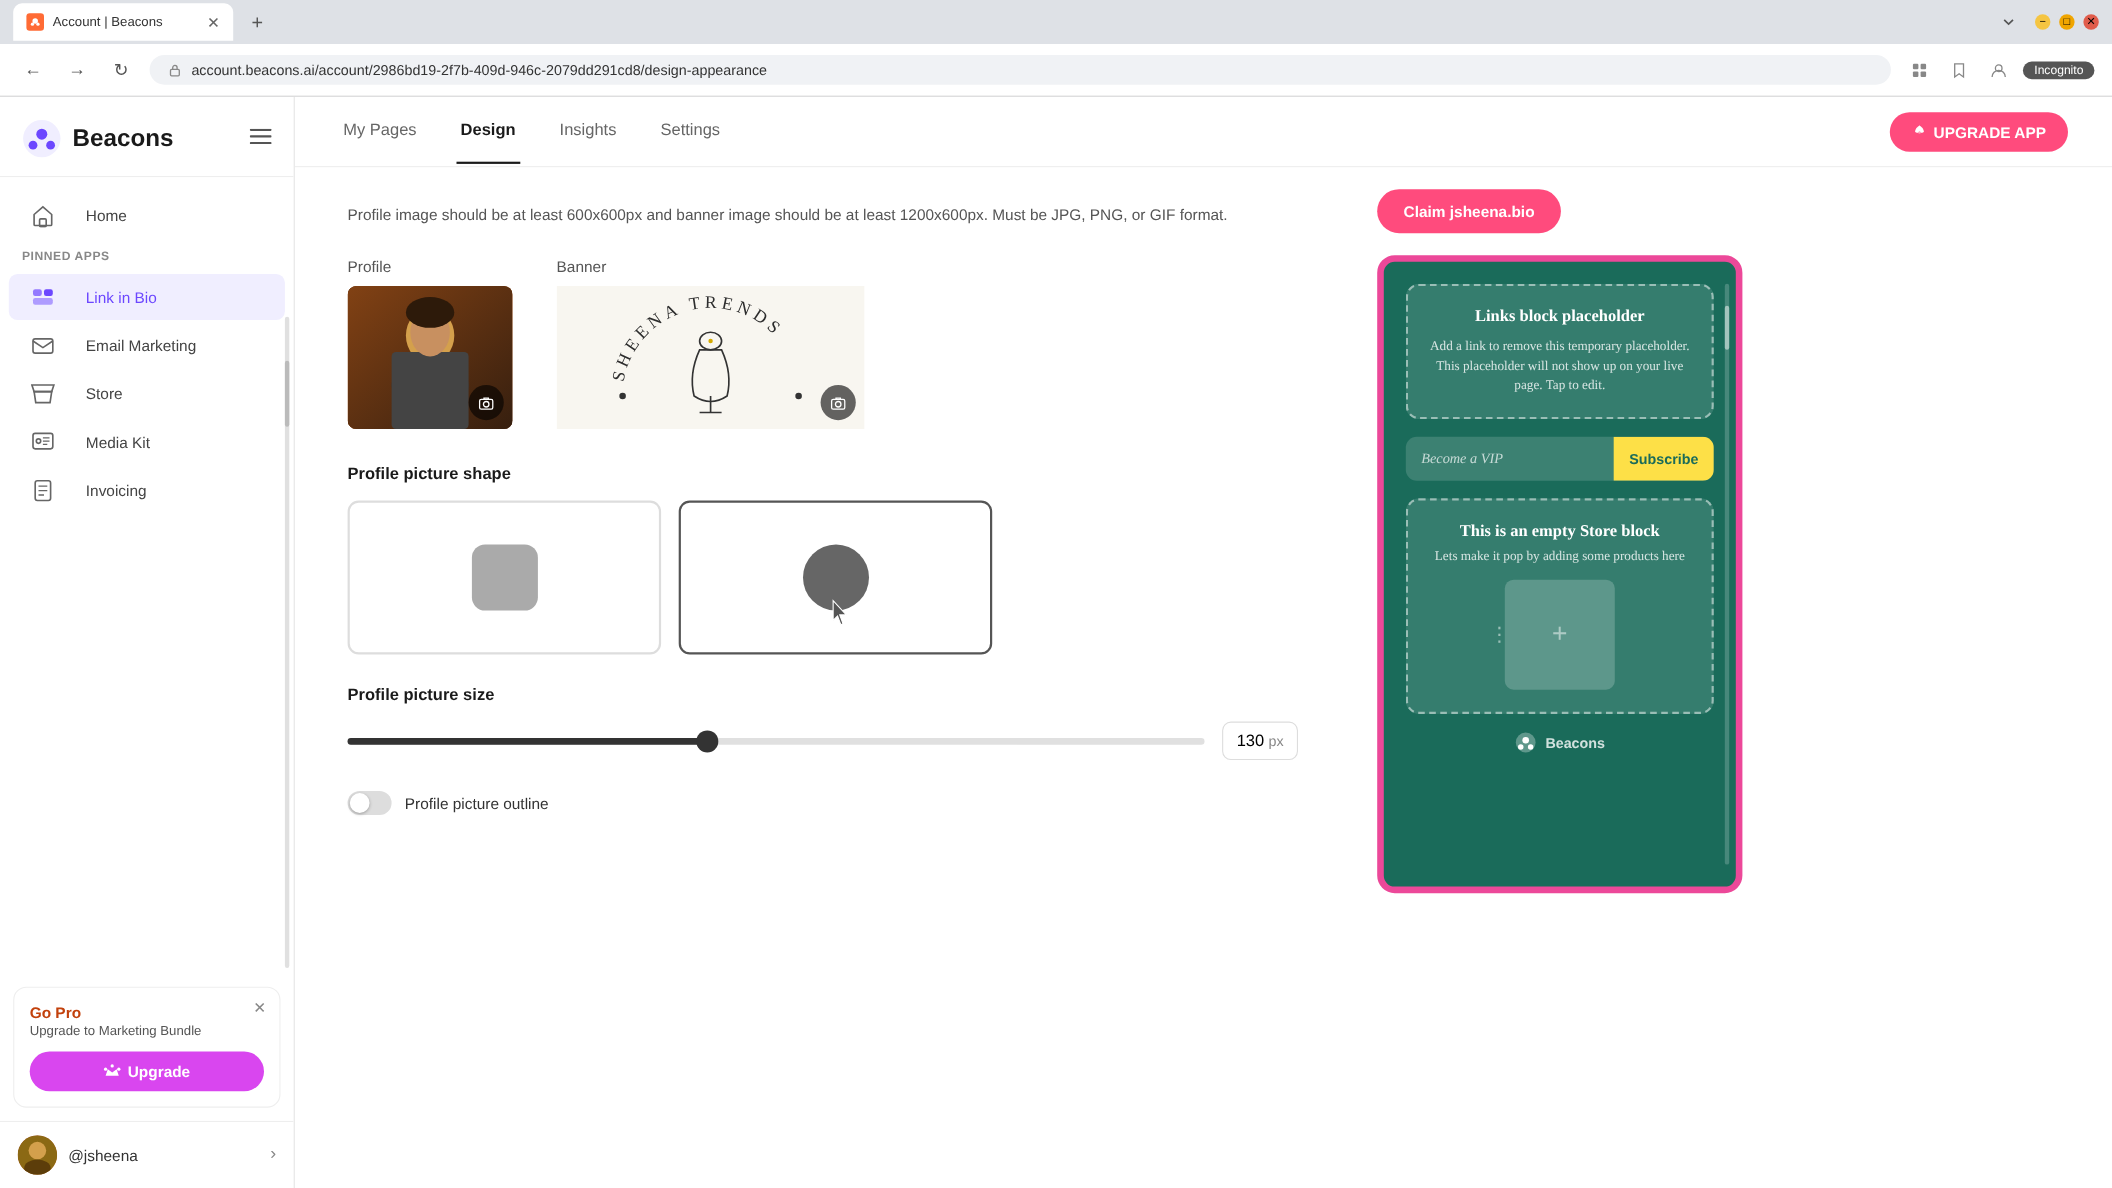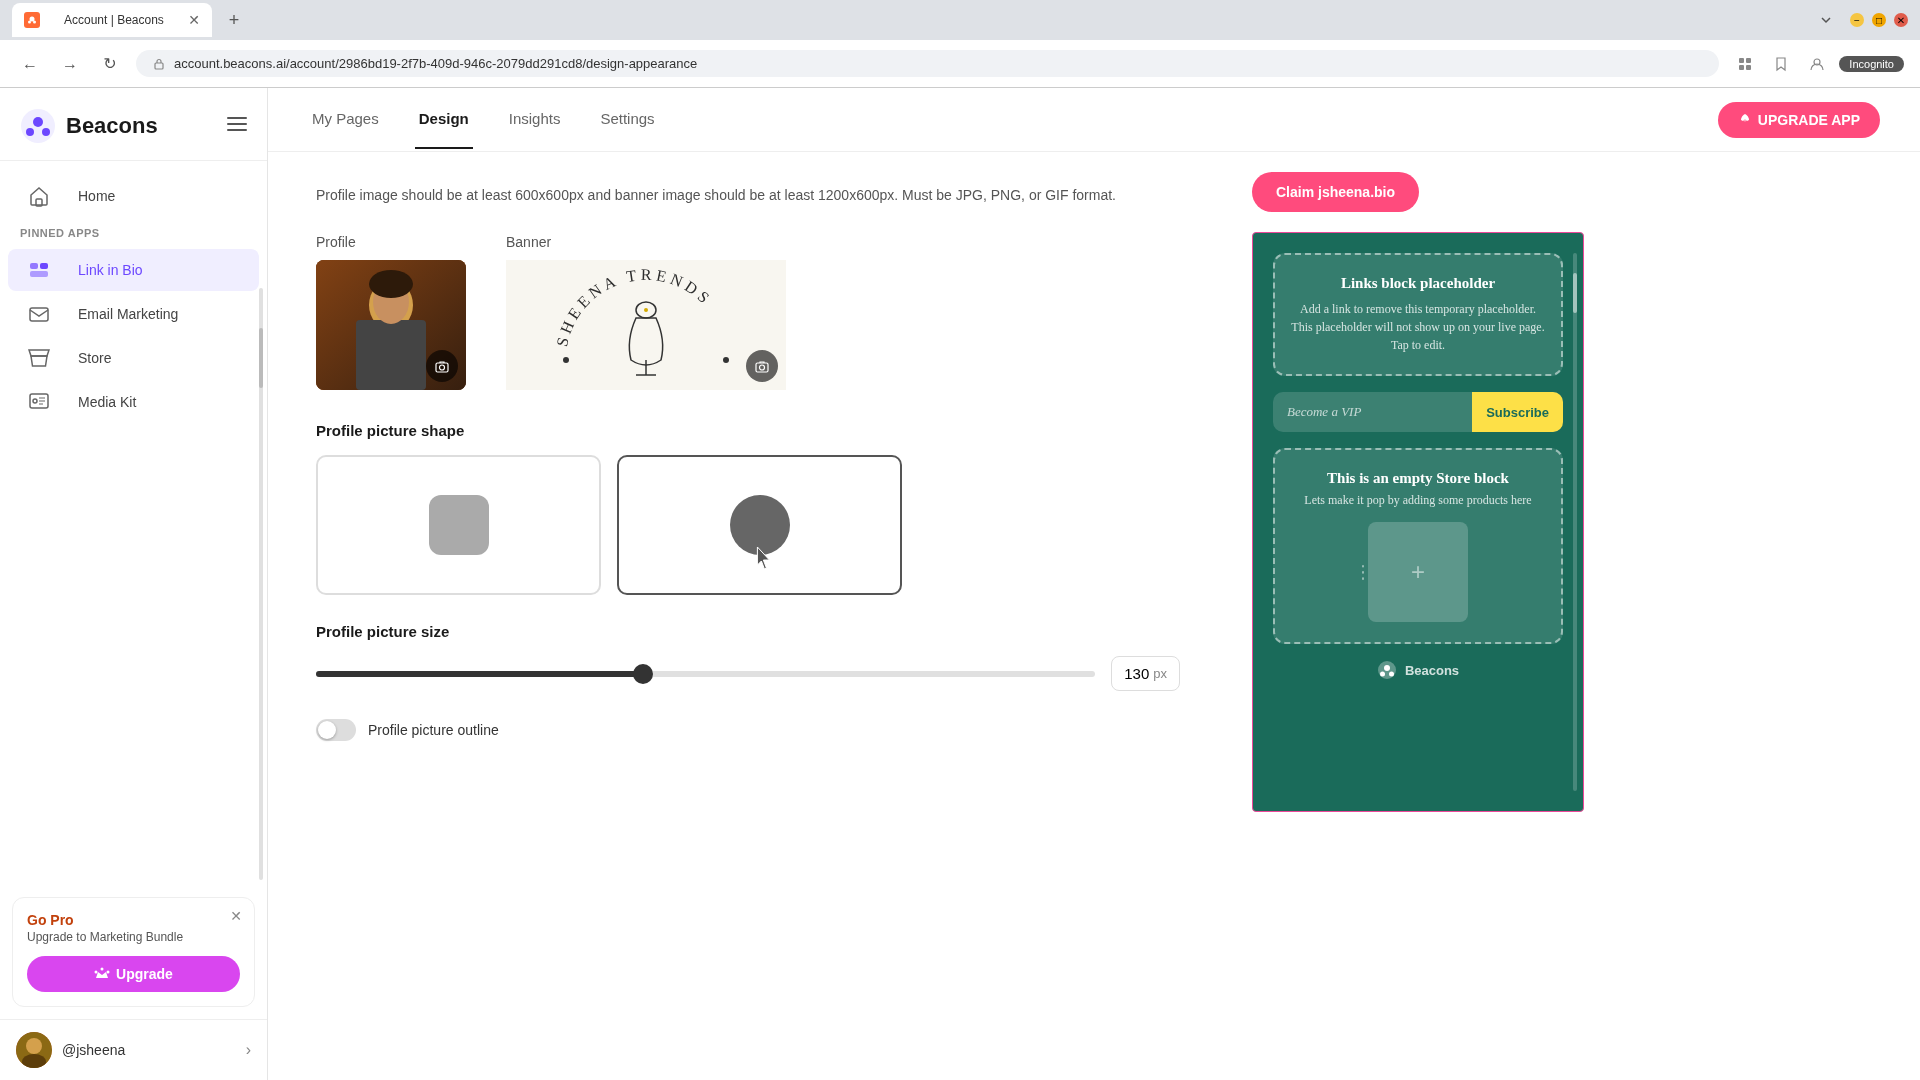--- a/index.html
+++ b/index.html
@@ -1,21 +1,21 @@
 <!DOCTYPE html>
 <html><head>
   <meta charset="utf-8">
   <style>
     * { margin: 0; padding: 0; box-sizing: border-box; }
     body { font-family: -apple-system, BlinkMacSystemFont, 'Segoe UI', sans-serif; background: #f5f5f5; width: 1920px; height: 1080px; overflow: hidden; }
 
     
     .browser-chrome { background: #dee1e6; width: 100%; }
     .browser-title-bar { display: flex; align-items: center; padding: 8px 12px; gap: 8px; background: #dee1e6; height: 40px; }
-    .browser-tab { display: flex; align-items: center; background: #fff; border-radius: 8px 8px 0 0; padding: 6px 12px; gap: 24px; font-size: 13px; color: #333; min-width: 200px; height: 34px; }
+    .browser-tab { display: flex; align-items: center; background: #fff; border-radius: 8px 8px 0 0; padding: 6px 12px; gap: 8px; font-size: 13px; color: #333; min-width: 200px; height: 34px; }
     .browser-tab .favicon { width: 16px; height: 16px; background: #ff6b35; border-radius: 3px; display: flex; align-items: center; justify-content: center; font-size: 9px; color: white; flex-shrink: 0; }
     .browser-tab .tab-title { font-size: 12px; }
     .browser-tab .close-tab { margin-left: auto; cursor: pointer; color: #666; font-size: 14px; }
     .new-tab-btn { width: 28px; height: 28px; display: flex; align-items: center; justify-content: center; color: #555; font-size: 18px; cursor: pointer; }
     .window-controls { margin-left: auto; display: flex; gap: 8px; align-items: center; }
     .win-ctrl { width: 14px; height: 14px; border-radius: 50%; cursor: pointer; font-size: 10px; display: flex; align-items: center; justify-content: center; }
 
     .browser-address-bar { background: #fff; display: flex; align-items: center; padding: 6px 16px; gap: 12px; height: 48px; border-bottom: 1px solid #ccc; }
     .nav-btn { width: 28px; height: 28px; display: flex; align-items: center; justify-content: center; color: #555; cursor: pointer; font-size: 16px; border-radius: 50%; }
     .address-box { flex: 1; background: #f0f2f5; border-radius: 20px; padding: 6px 16px; font-size: 13px; color: #333; display: flex; align-items: center; gap: 8px; }
@@ -103,21 +103,21 @@
 
     .toggle-row { display: flex; align-items: center; gap: 12px; }
     .toggle { width: 40px; height: 22px; background: #ddd; border-radius: 11px; cursor: pointer; position: relative; }
     .toggle-thumb { width: 18px; height: 18px; background: white; border-radius: 50%; position: absolute; top: 2px; left: 2px; transition: left 0.2s; box-shadow: 0 1px 3px rgba(0,0,0,0.3); }
     .toggle-label { font-size: 14px; color: #333; }
 
     
     .preview-panel { width: 380px; padding: 20px 24px; flex-shrink: 0; }
     .claim-btn { background: #ff4b7d; color: white; border: none; border-radius: 20px; padding: 12px 24px; font-size: 14px; font-weight: 600; cursor: pointer; margin-bottom: 20px; display: block; }
 
-    .phone-mockup { background: #1a6b5a; border-radius: 4px; padding: 20px; overflow: hidden; border: 1px solid #ec4899; position: relative; min-height: 580px; }
+    .phone-mockup { background: #1a6b5a; border-radius: 16px; padding: 20px; overflow: hidden; border: 6px solid #ec4899; position: relative; min-height: 580px; }
     .scroll-bar { position: absolute; right: 6px; top: 20px; bottom: 20px; width: 4px; background: rgba(255,255,255,0.2); border-radius: 2px; }
     .scroll-indicator { height: 40px; width: 4px; background: rgba(255,255,255,0.5); border-radius: 2px; margin-top: 20px; }
 
     .links-block { background: rgba(255,255,255,0.12); border: 2px dashed rgba(255,255,255,0.5); border-radius: 12px; padding: 20px 16px; margin-bottom: 16px; text-align: center; }
     .links-block-title { font-size: 15px; font-weight: 700; color: #fff; margin-bottom: 8px; font-family: 'Georgia', serif; }
     .links-block-text { font-size: 12px; color: rgba(255,255,255,0.8); line-height: 1.5; font-family: 'Georgia', serif; }
 
     .email-block { display: flex; background: rgba(255,255,255,0.15); border-radius: 10px; overflow: hidden; margin-bottom: 16px; }
     .email-input { flex: 1; background: transparent; border: none; padding: 12px 14px; font-size: 13px; color: rgba(255,255,255,0.7); font-family: 'Georgia', serif; font-style: italic; }
     .subscribe-btn { background: #fde047; color: #1a6b5a; padding: 10px 14px; font-size: 13px; font-weight: 600; cursor: pointer; border: none; }
@@ -261,20 +261,27 @@
 
       <div class="nav-item">
         <svg class="nav-icon" viewBox="0 0 22 22">
             <rect x="2" y="3" width="18" height="14" rx="2" fill="none" stroke="#666" stroke-width="1.5"></rect>
             <circle cx="7" cy="10" r="2" fill="none" stroke="#666" stroke-width="1.5"></circle>
             <path d="M11 10h6M11 7h6M11 13h4" stroke="#666" stroke-width="1.2"></path>
           </svg>
         <span>Media Kit</span>
       </div>
 
+      <div class="nav-item">
+        <svg class="nav-icon" viewBox="0 0 22 22">
+            <rect x="4" y="2" width="14" height="18" rx="2" fill="none" stroke="#666" stroke-width="1.5"></rect>
+            <path d="M7 7h8M7 11h8M7 15h5" stroke="#666" stroke-width="1.2"></path>
+          </svg>
+        <span>Invoicing</span>
+      </div>
     </div>
 
     <div class="sidebar-scroll-indicator">
       <div class="sidebar-scroll-thumb"></div>
     </div>
 
     <div class="go-pro-banner">
       <div class="go-pro-close">✕</div>
       <div class="go-pro-title">Go Pro</div>
       <div class="go-pro-subtitle">Upgrade to Marketing Bundle</div>

